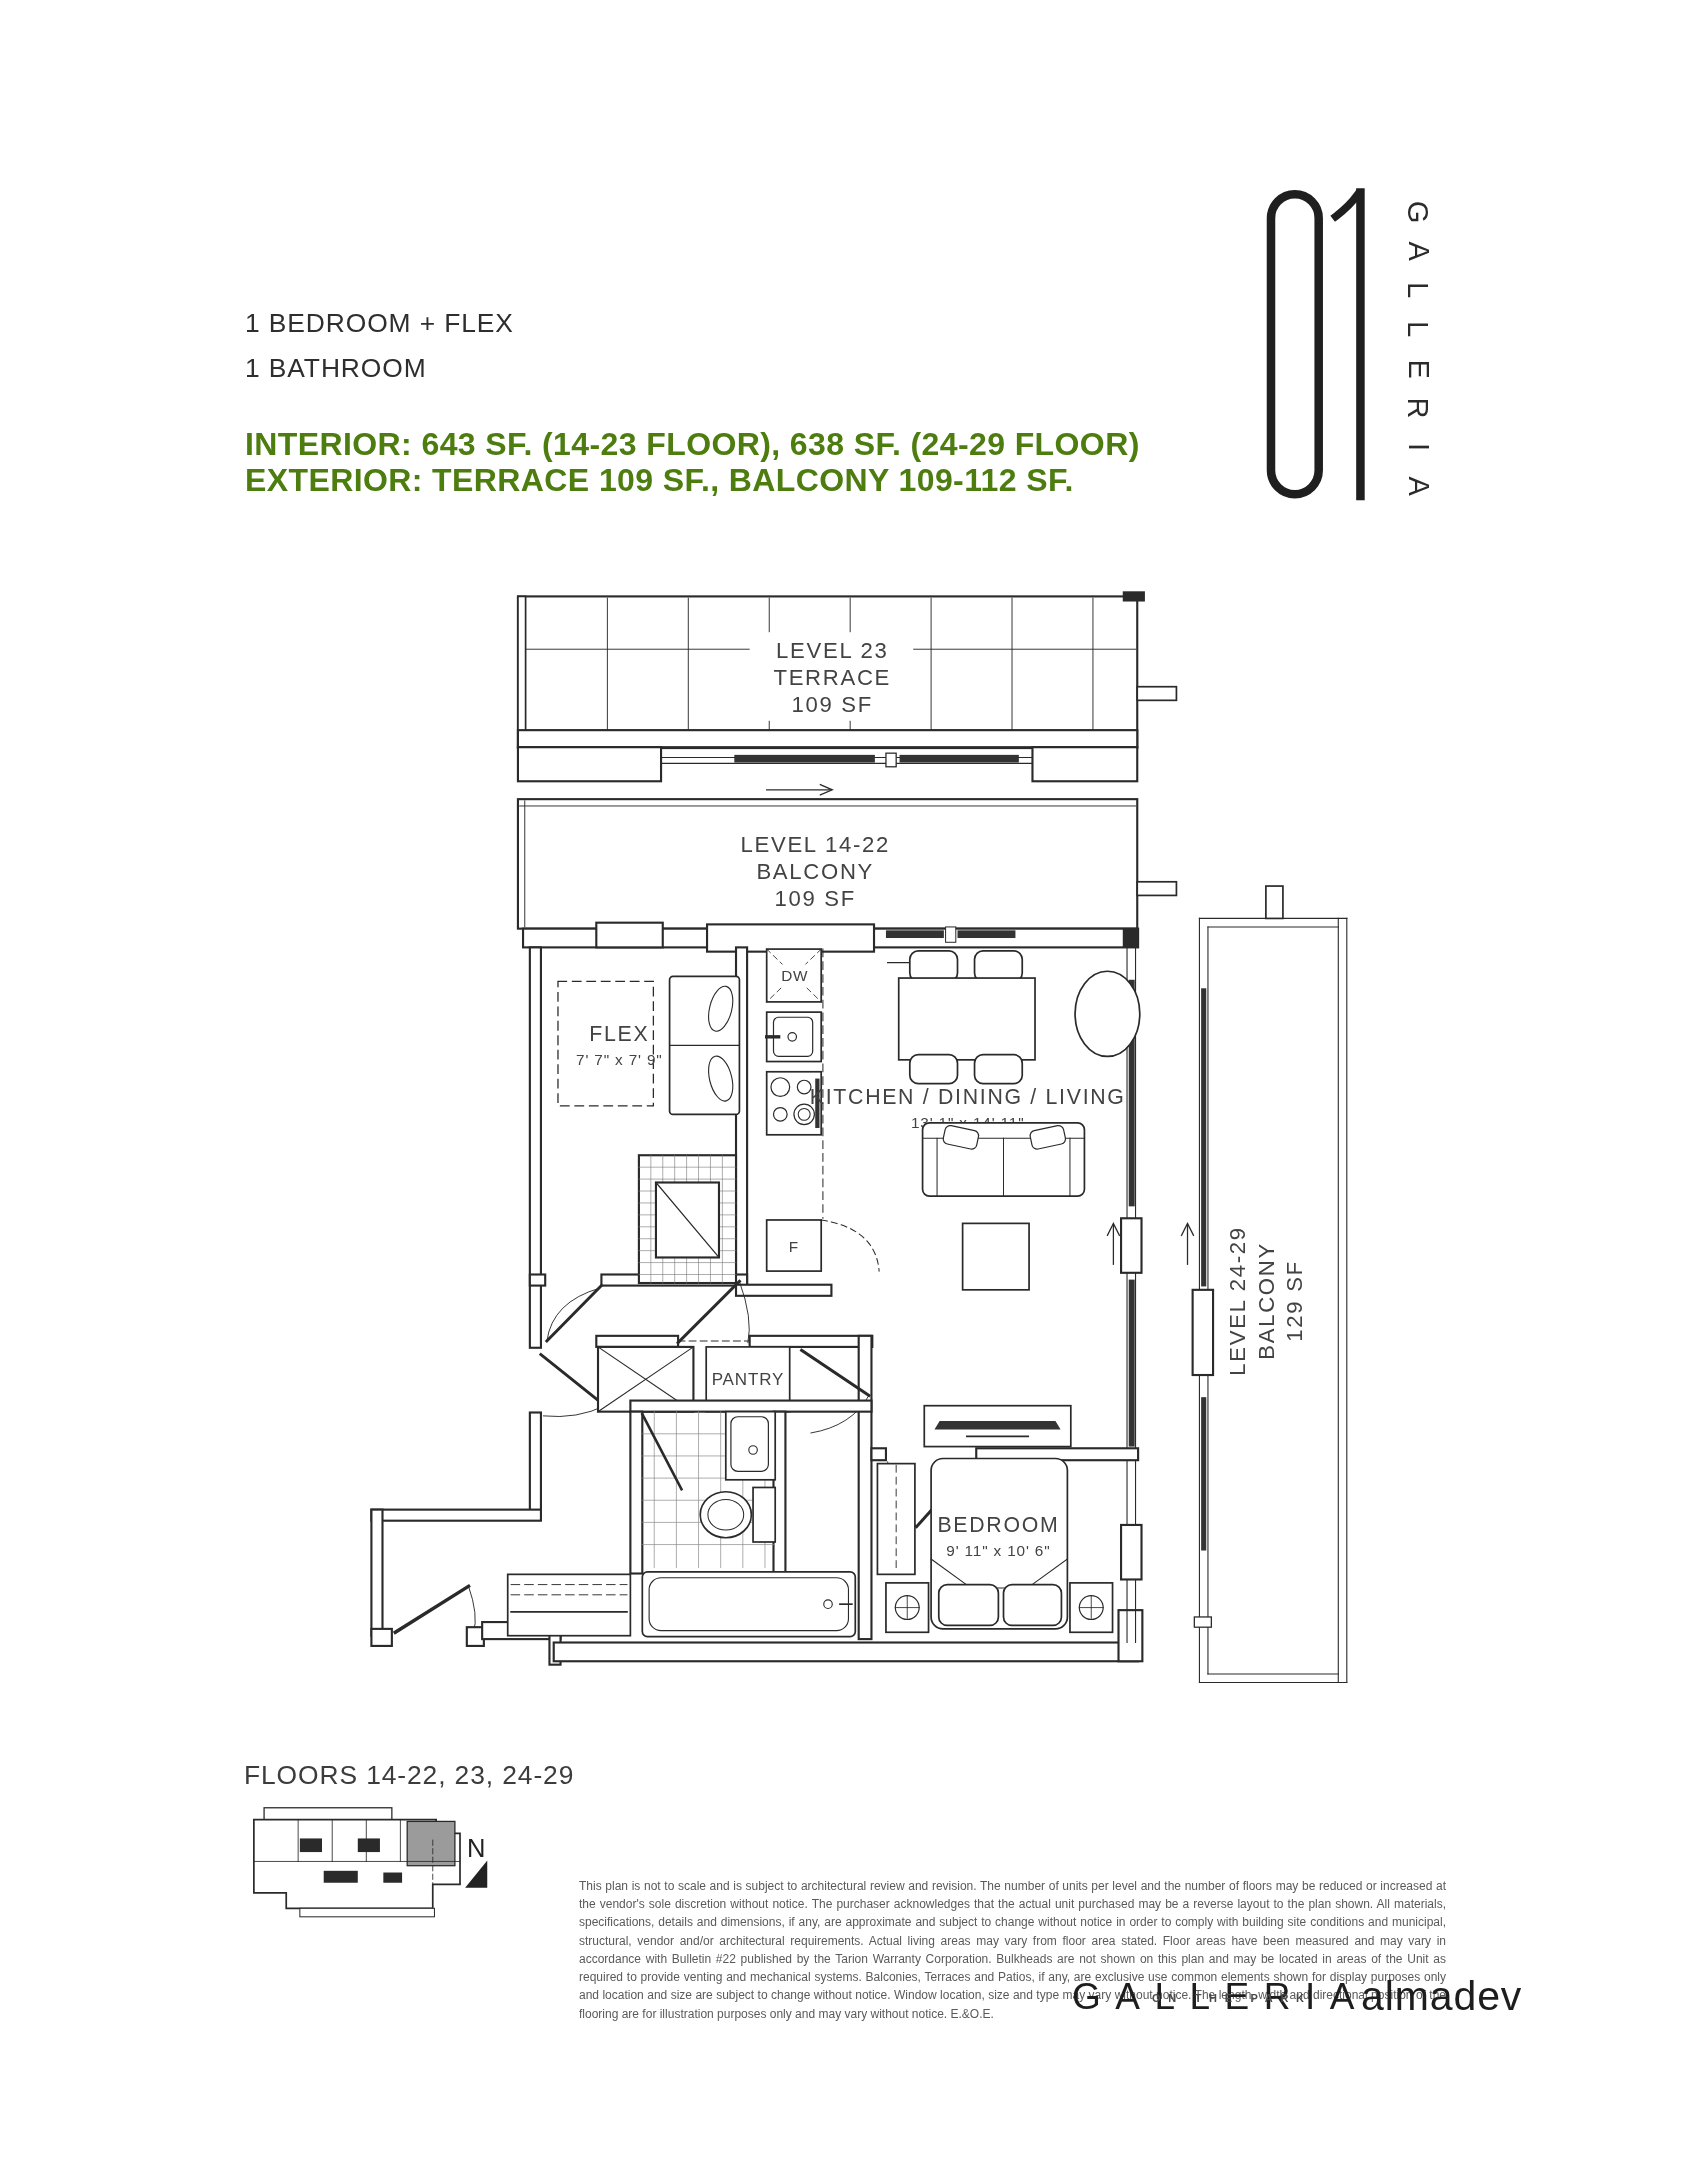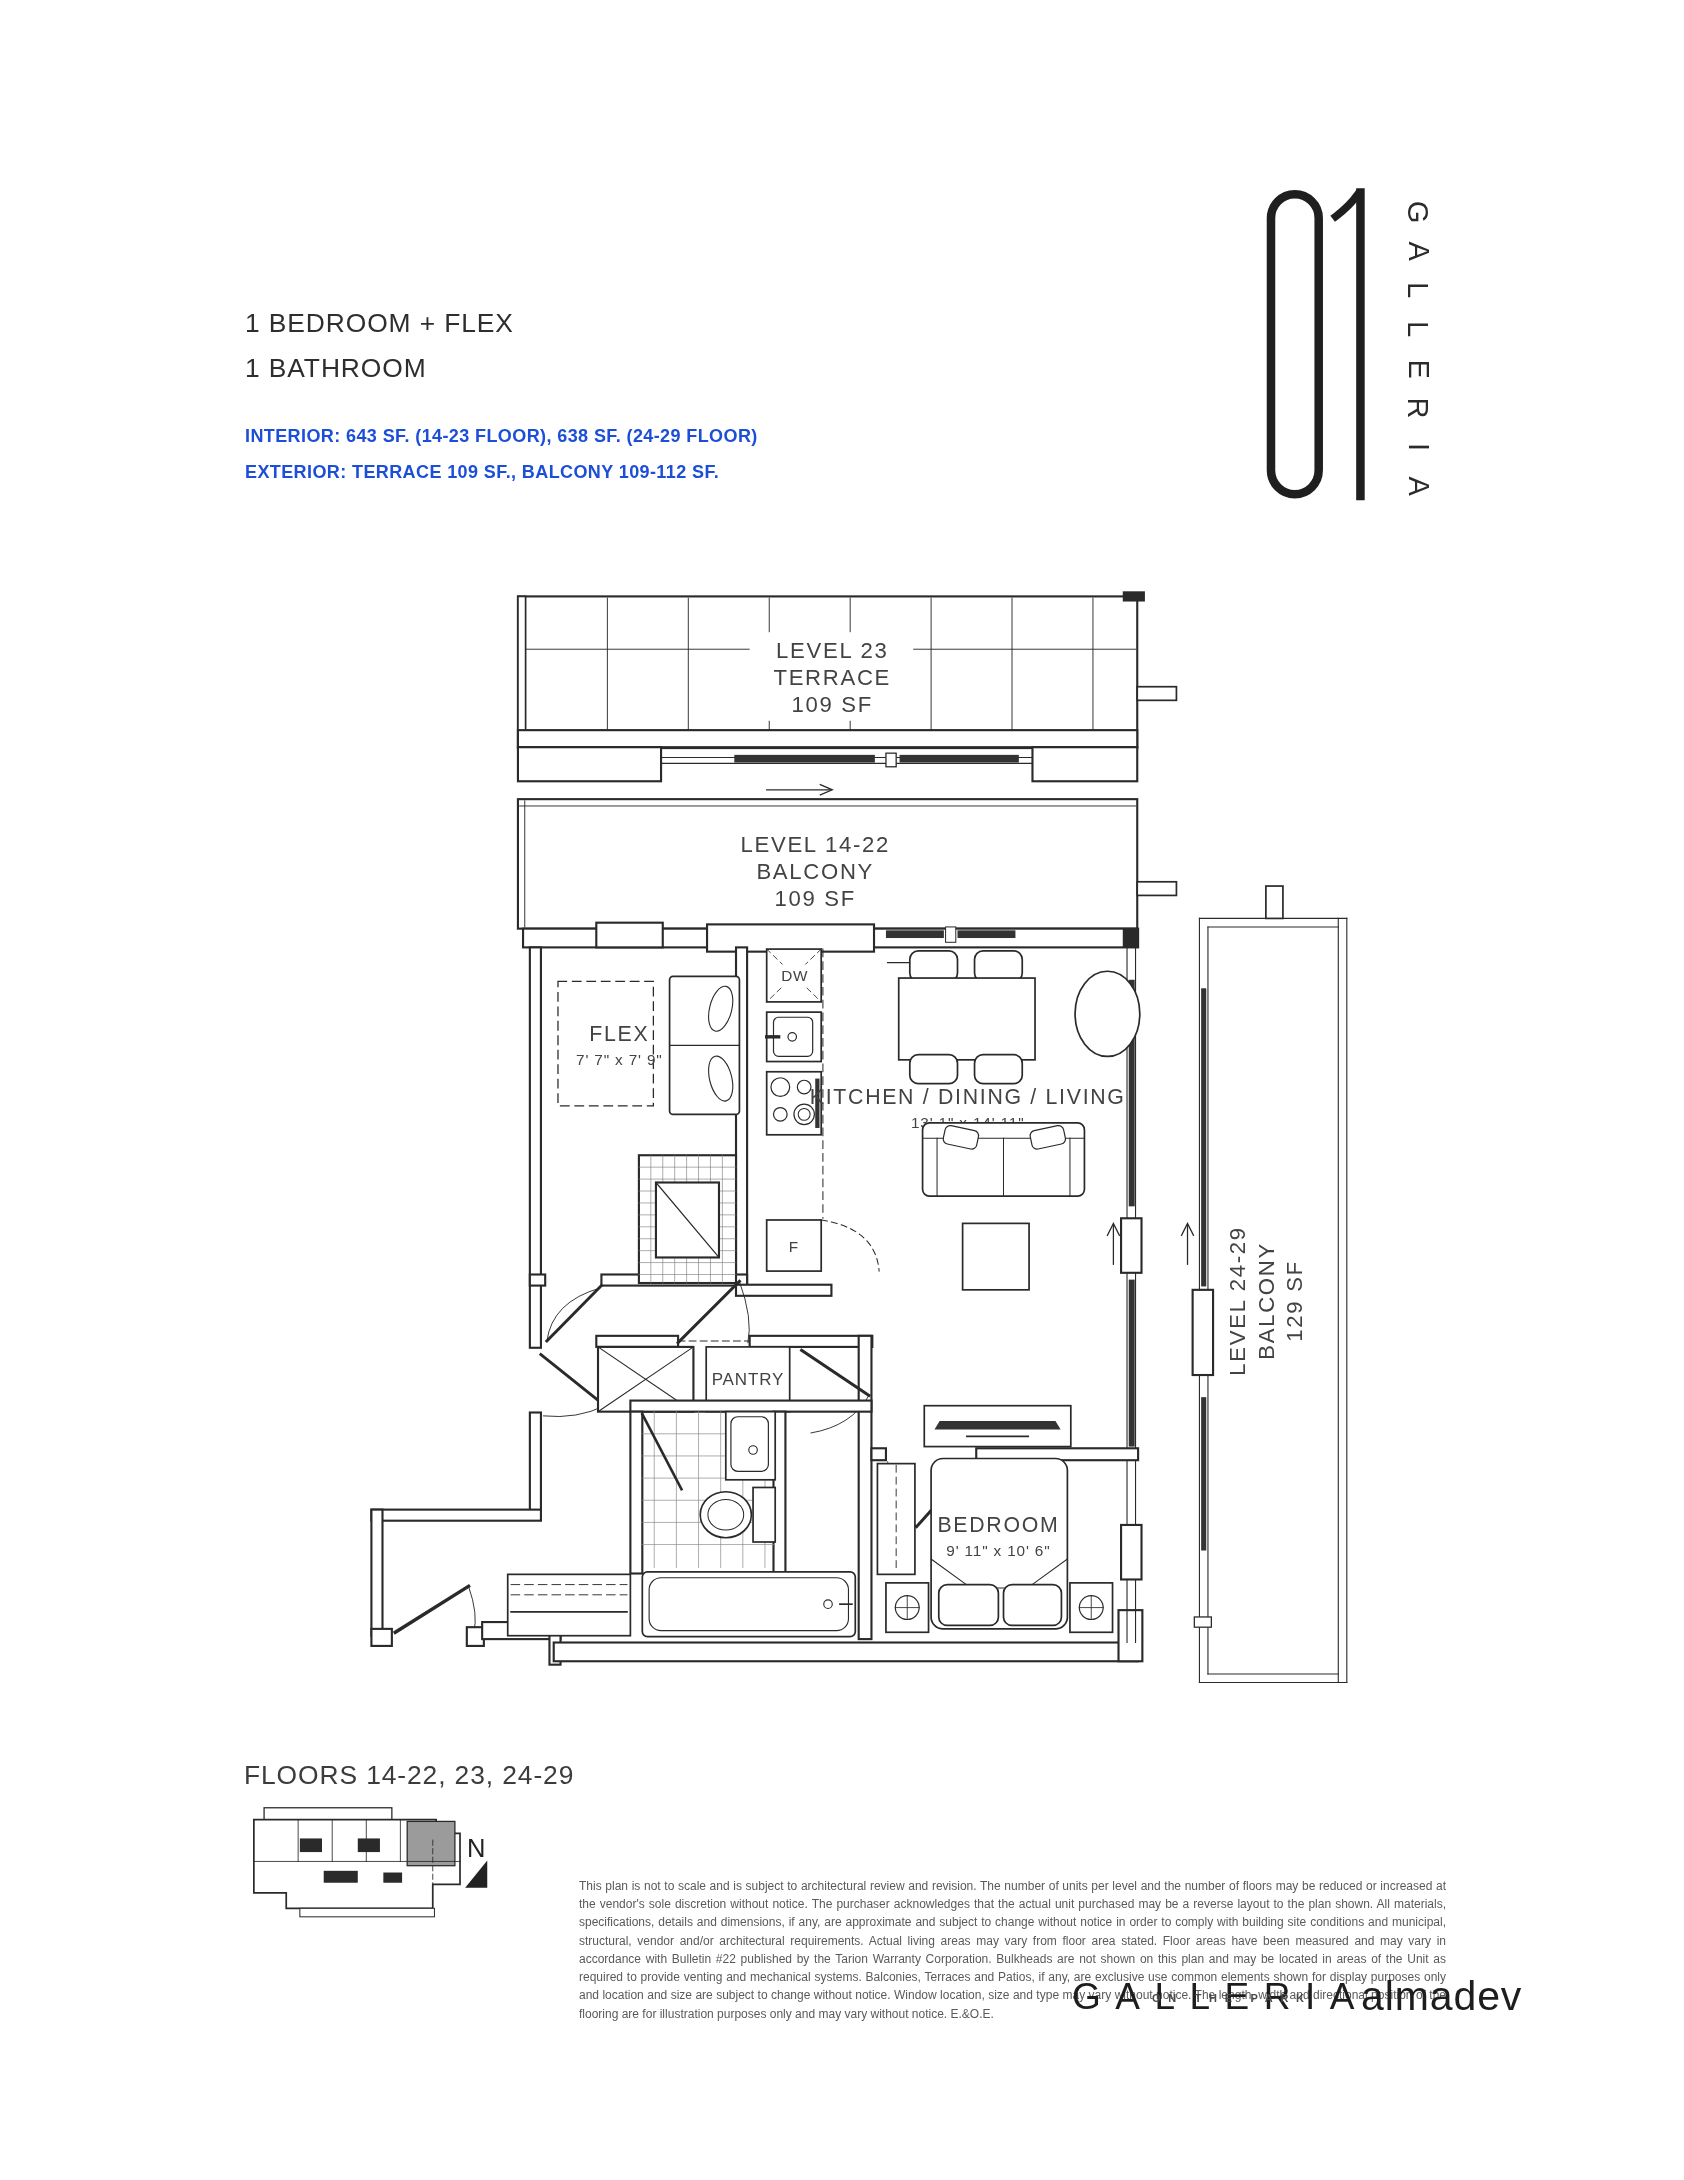--- a/index.html
+++ b/index.html
@@ -2,21 +2,21 @@
 <html style="font-size:13.6px"><head>
 <meta charset="utf-8">
 <style>
   html,body{margin:0;padding:0;background:#e8e8e8;}
   #page{position:relative;width:1685px;height:2181px;background:#ffffff;overflow:hidden;
         font-family:"Liberation Sans",sans-serif;color:#1f1f1f;}
   .abs{position:absolute;}
   
   #plan-code{left:242px;top:177px;font-size:83px;font-weight:700;letter-spacing:-1.7px;color:#111;}
   .cfg{left:245px;font-size:26.4px;letter-spacing:0.9px;color:#2e2e2e;}
-  .spec{left:245px;font-size:18px;font-weight:700;letter-spacing:0.4px;color:#1d4ed8;}
+  .spec{left:245px;font-size:32px;font-weight:700;letter-spacing:0.4px;color:#4d7c0f;}
   
   #logo-letters{left:1388px;top:196px;width:60px;height:307px;display:flex;flex-direction:column;
         justify-content:space-between;align-items:center;}
   #logo-letters span{display:block;transform:rotate(90deg);font-size:29px;letter-spacing:0.9px;color:#2b2b2b;}
   
   #floors-label{left:244px;top:1760px;font-size:26.4px;letter-spacing:0.9px;color:#3c3c3c;}
   #disclaimer{left:579px;top:1864px;width:867px;font-size:12px;line-height:1.52;color:#5a5a5a;text-align:justify;margin-top:13px;}
   #brand-galleria{left:1072px;top:1976px;font-size:37px;letter-spacing:14.5px;color:#1d1d1d;font-weight:400;}
   #brand-tagline{left:1152px;top:1992px;font-size:11px;letter-spacing:7.7px;color:#4a4a4a;font-weight:bold;}
   #brand-almadev{left:1361px;top:1973px;font-size:41px;color:#1d1d1d;letter-spacing:0.9px;text-align:right;}

